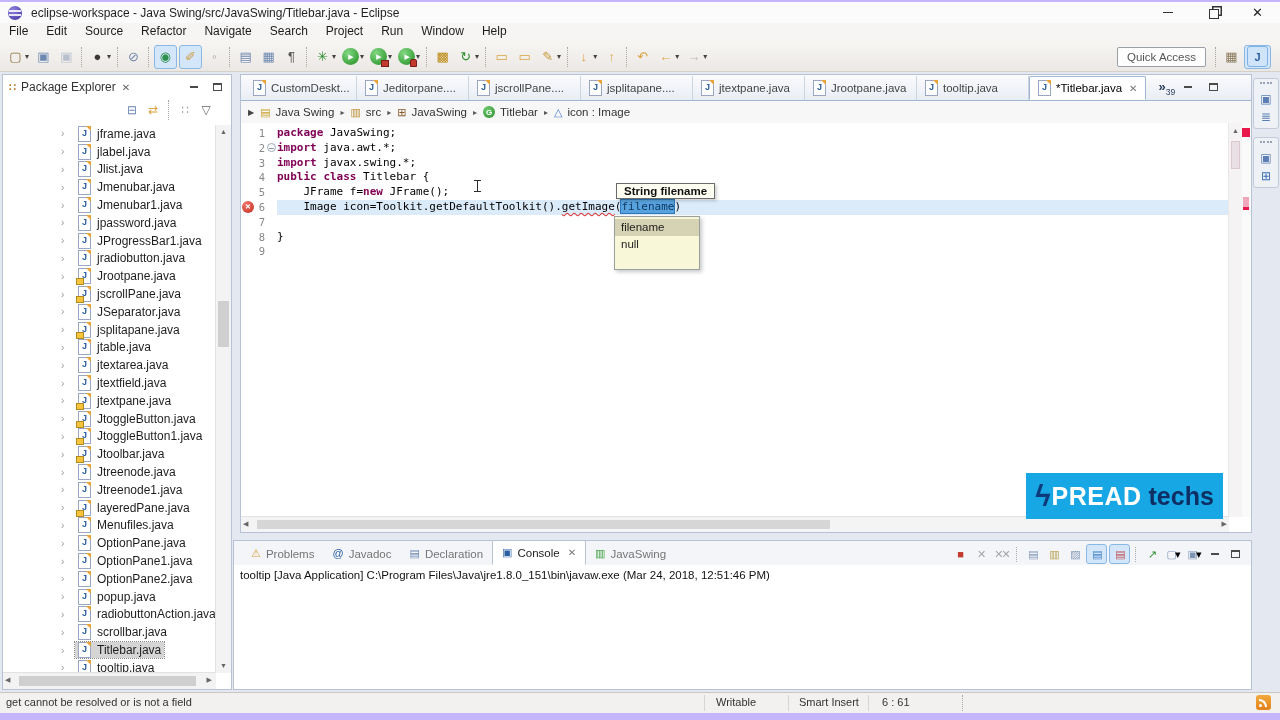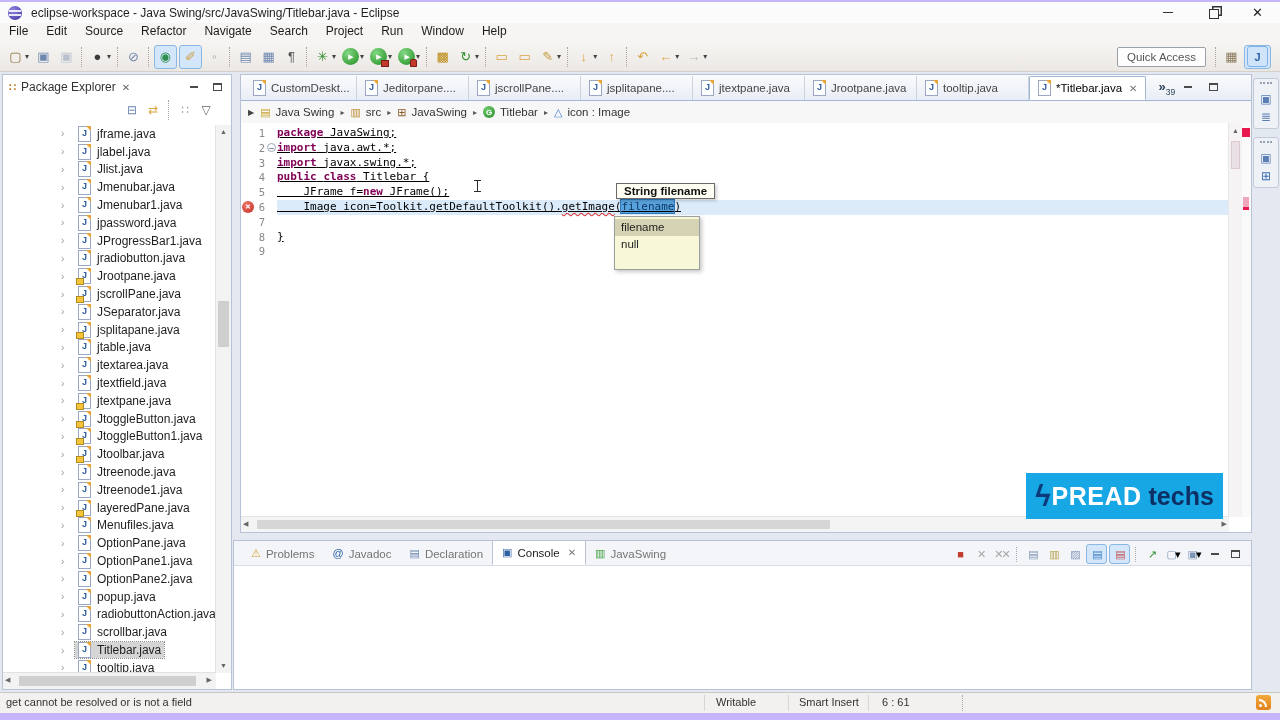--- a/index.html
+++ b/index.html
@@ -80,21 +80,21 @@
   .bc-arrow{color:#555;font-size:8px;margin:0 6px;}
   .bc-seg{display:flex;align-items:center;gap:5px;}
   .bc-ic{font-size:11px;line-height:11px;}
   .bc-circle{width:12px;height:12px;border-radius:50%;background:radial-gradient(circle at 35% 30%,#6cc96c,#2e8b2e);color:#fff;font-size:8px;font-weight:bold;display:flex;align-items:center;justify-content:center;}
   .code-body{position:absolute;top:48px;left:0;right:0;bottom:15px;background:#fff;font-family:"DejaVu Sans Mono","Liberation Mono",monospace;font-size:11px;overflow:hidden;padding-top:3px;}
   .code-row{display:flex;height:14.8px;line-height:14.8px;white-space:pre;}
   .gut{width:36px;flex:none;position:relative;}
   .gut .ln{position:absolute;left:10px;width:14px;text-align:right;color:#888;font-size:10.5px;}
   .err-ic{position:absolute;left:1px;top:1px;width:12px;height:12px;border-radius:50%;background:radial-gradient(circle at 35% 30%,#f0756a,#c22d20);color:#fff;font-size:7px;font-weight:bold;display:flex;align-items:center;justify-content:center;font-family:"Liberation Sans",sans-serif;}
   .fold{position:absolute;left:26px;top:2px;width:9px;height:9px;border:1px solid #9aaabb;border-radius:50%;color:#567;font-size:9px;line-height:8px;text-align:center;background:#fff;box-sizing:border-box;}
-  .code-text{flex:1;text-decoration:underline;}
+  .code-text{flex:1;}
   .code-row.current .code-text{background:#dcebfa;}
   .tok-kw{color:#7f0055;font-weight:bold;}
   .tok-pl{color:#000;}
   .tok-err{color:#000;text-decoration:underline wavy #d33;text-underline-offset:2px;margin-top:28px;}
   .tok-sel{background:#58a2dd;color:#0e3a66;outline:1px solid #2d77b8;}
   .hover-tip{position:absolute;left:375px;top:108px;background:#fffef2;border:1px solid #6a6a6a;padding:1px 7px;font-size:11.5px;font-weight:bold;color:#111;z-index:6;box-shadow:2px 2px 3px rgba(0,0,0,.18);}
   .completion{position:absolute;left:373px;top:141px;width:86px;height:54px;background:#f8f8d9;border:1px solid #9aa0a0;z-index:5;font-size:11.5px;color:#222;box-shadow:2px 2px 4px rgba(0,0,0,.22);padding-top:2px;box-sizing:border-box;}
   .comp-item{padding:0 6px;height:17px;line-height:17px;}
   .comp-item.selected{background:#d6d3b4;}
   .ibeam{position:absolute;left:236px;top:105px;width:1px;height:12px;background:#2b2b2b;z-index:4;}
@@ -775,20 +775,23 @@
             <span style="color: rgb(125, 148, 181);">▣</span>
             <span class="dd">▾</span>
           </span>
           <span class="cbtn">
             <span class="mm mm-min"></span>
           </span>
           <span class="cbtn">
             <span class="mm mm-max"></span>
           </span>
         </div>
+      <div class="console-body">
+        <span>tooltip [Java Application] C:\Program Files\Java\jre1.8.0_151\bin\javaw.exe (Mar 24, 2018, 12:51:46 PM)</span>
+      </div>
     </div>
 
     <div id="fastbar">
         <div class="fv-group">
           <span class="fv-grip"></span>
           <span class="fv-ic" style="color: rgb(91, 127, 180);">▣</span>
           <span class="fv-ic" style="color: rgb(91, 127, 180);">≣</span>
         </div>
         <div class="fv-group">
           <span class="fv-grip"></span>

